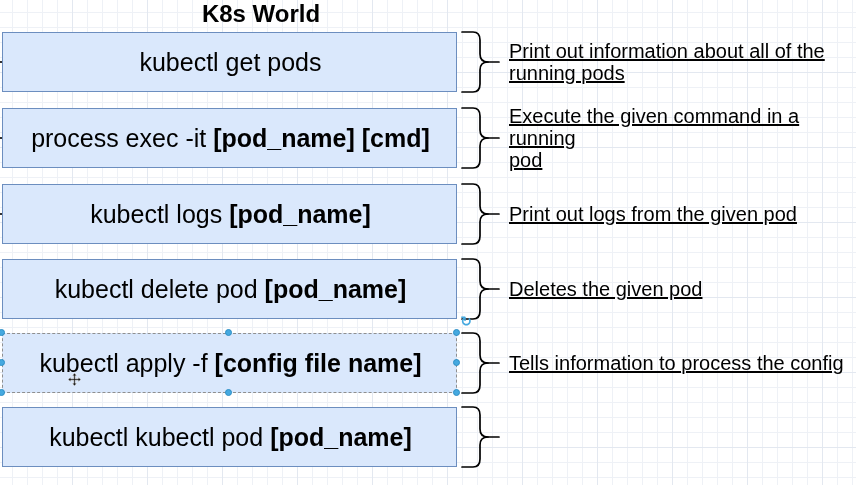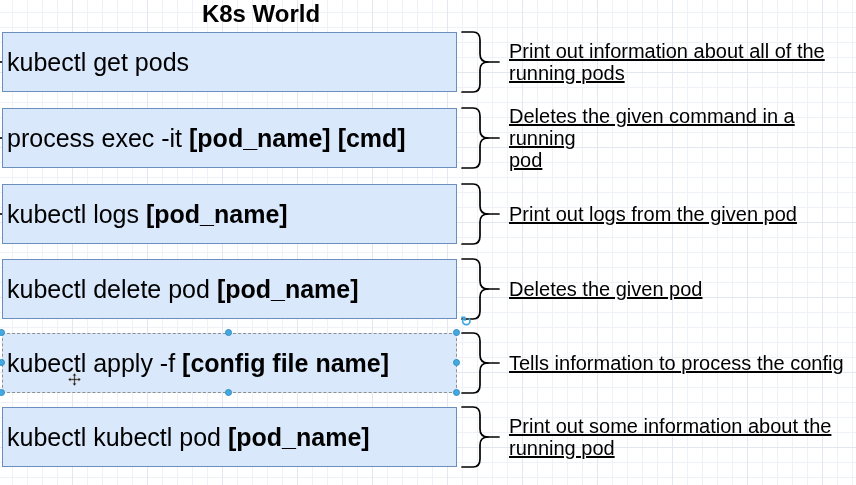--- a/index.html
+++ b/index.html
@@ -32,21 +32,21 @@
   }
   .row{position:absolute;left:0;width:856px;height:60px;}
   .cmd-box{
     position:absolute;left:2px;top:0;width:455px;height:60px;
     background:var(--box-fill);
     border:1px solid var(--box-border);
   }
   .cmd-box.selected{border:1px dashed var(--selection-dash);}
   .cmd{
     position:absolute;left:4px;top:0;right:2px;height:58px;
-    font-size:25px;line-height:58px;white-space:nowrap;overflow:hidden;
+    font-size:25px;line-height:58px;white-space:nowrap;overflow:hidden;text-align:center;
   }
   .cmd b{font-weight:bold;}
   .brace{position:absolute;left:461px;top:-1px;width:40px;height:62px;}
   .brace path{stroke:#000;stroke-width:1.7;fill:none;stroke-linecap:round;stroke-linejoin:round;}
   .desc{
     position:absolute;left:509px;top:0;width:345px;height:60px;
     display:flex;align-items:center;
     font-size:20px;line-height:22px;white-space:pre-line;text-decoration:underline;
   }
   .tick{position:absolute;left:0;top:29px;width:4px;height:2px;background:#333;}
@@ -85,21 +85,21 @@
 
   <div class="row" style="top:108px">
     <div class="tick"></div>
     <div class="cmd-box">
       <div class="cmd"><span>process exec -it </span><b>[pod_name] [cmd]</b></div>
     </div>
     <svg class="brace" viewBox="0 0 40 62">
       <path d="M1,1 H12 C17.5,1 19,4 19,9 V23 C19,28.5 21.5,31 27,31 H38"></path>
       <path d="M1,61 H12 C17.5,61 19,58 19,53 V39 C19,33.5 21.5,31 27,31"></path>
     </svg>
-    <div class="desc">Deletes the given command in a running
+    <div class="desc">Execute the given command in a running
 pod</div>
   </div>
 
   <div class="row" style="top:259px">
     <div class="cmd-box">
       <div class="cmd"><span>kubectl delete pod </span><b>[pod_name]</b></div>
     </div>
     <svg class="brace" viewBox="0 0 40 62">
       <path d="M1,1 H12 C17.5,1 19,4 19,9 V23 C19,28.5 21.5,31 27,31 H38"></path>
       <path d="M1,61 H12 C17.5,61 19,58 19,53 V39 C19,33.5 21.5,31 27,31"></path>
@@ -143,17 +143,15 @@
   </div>
 
   <div class="row" style="top:407px">
     <div class="cmd-box">
       <div class="cmd"><span>kubectl kubectl pod </span><b>[pod_name]</b></div>
     </div>
     <svg class="brace" viewBox="0 0 40 62">
       <path d="M1,1 H12 C17.5,1 19,4 19,9 V23 C19,28.5 21.5,31 27,31 H38"></path>
       <path d="M1,61 H12 C17.5,61 19,58 19,53 V39 C19,33.5 21.5,31 27,31"></path>
     </svg>
-    <div class="desc">Print out some information about the
-running pod</div>
   </div>
 
 </div>
 
 </body></html>

